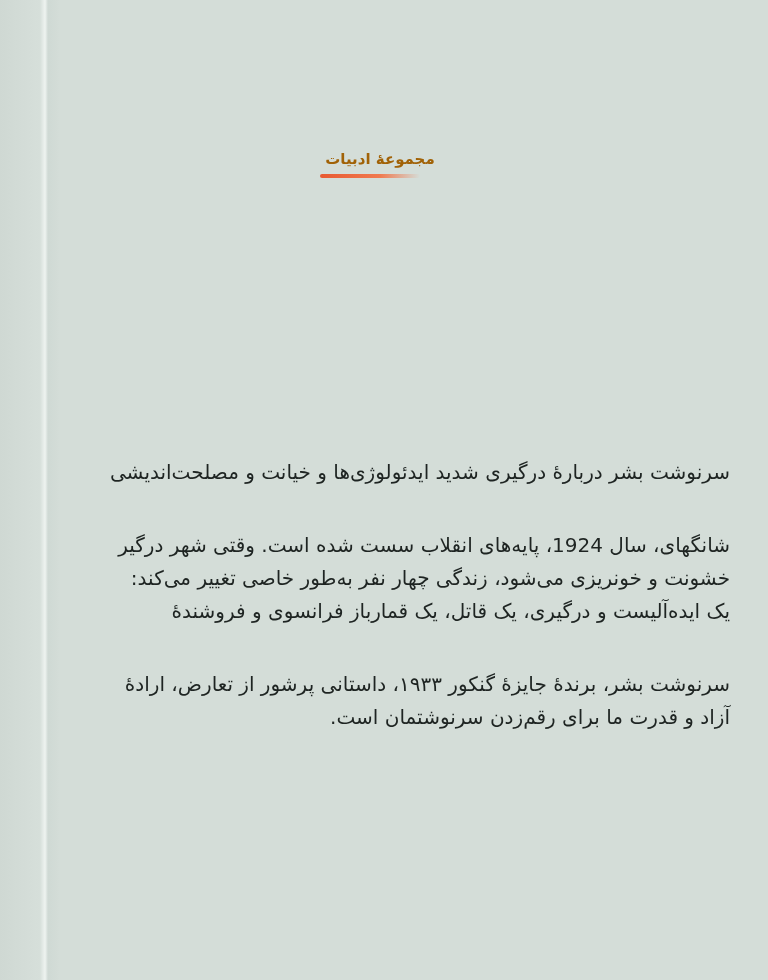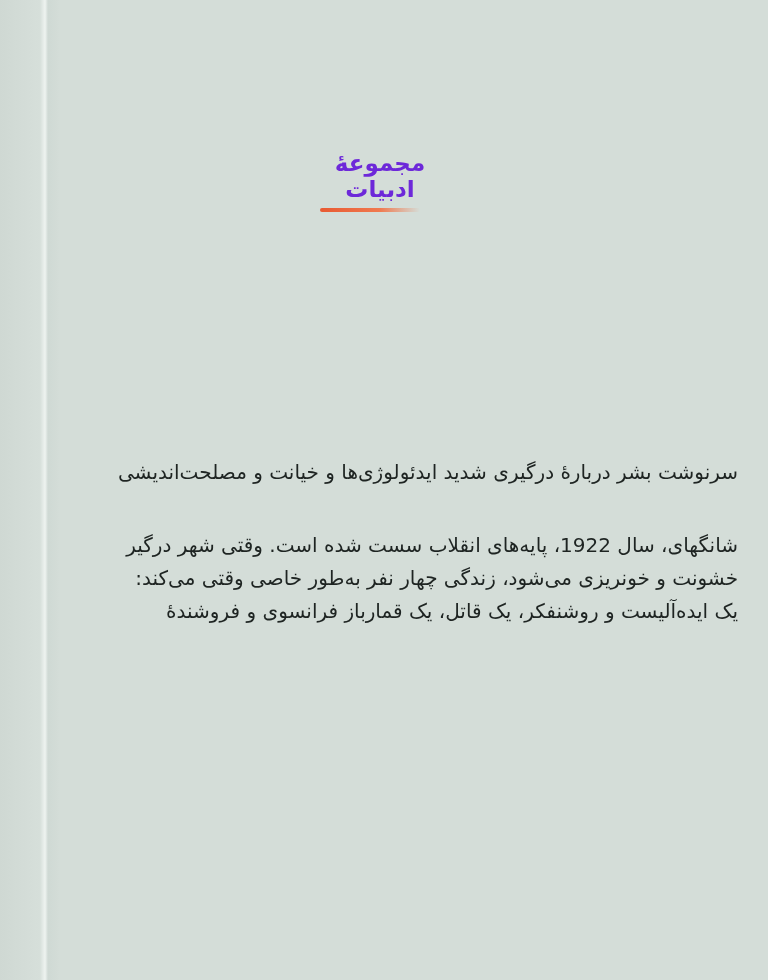--- a/index.html
+++ b/index.html
@@ -15,57 +15,61 @@
       background:
         linear-gradient(90deg, #cfd8d3 0px, #d6dfda 40px, #eef3f0 45px, #cfd9d4 48px, #d4ddd8 60px, #d4ddd8 100%);
     }
     .series {
       position: absolute;
       top: 150px; left: 300px; width: 160px;
       text-align: center;
       direction: rtl;
     }
     .series-title {
-      font-size: 23px; font-weight: bold;
-      color: #6d28d9;
+      font-size: 15px; font-weight: bold;
+      color: #a16207;
       letter-spacing: 0;
     }
     .series-underline {
       margin: 6px auto 0;
       width: 100px; height: 4px;
       background: linear-gradient(90deg, #e85a32 0%, #f07a50 60%, rgba(240,122,80,0) 100%);
       border-radius: 3px;
       transform: translateX(-10px);
     }
     .blurb {
       position: absolute;
       top: 456px; left: 30px; right: 30px;
       direction: rtl;
       text-align: right;
       font-size: 20px;
       line-height: 33px;
       color: #1e2422;
     }
     .blurb p {
-      margin: 0 0 40px 0;
+      margin: 0 8px 40px 0;
     }
     .blurb .line { display: block; white-space: nowrap; }
   </style>
 </head>
 <body>
 
 <div class="cover"></div>
 
 <div class="series">
   <div class="series-title">مجموعهٔ ادبیات</div>
   <div class="series-underline"></div>
 </div>
 
 <div class="blurb">
   <p>
     <span class="line">سرنوشت بشر دربارهٔ درگیری شدید ایدئولوژی‌ها و خیانت و مصلحت‌اندیشی</span>
   </p>
   <p>
-    <span class="line">شانگهای، سال 1922، پایه‌های انقلاب سست شده است. وقتی شهر درگیر</span>
-    <span class="line">خشونت و خونریزی می‌شود، زندگی چهار نفر به‌طور خاصی وقتی می‌کند:</span>
-    <span class="line">یک ایده‌آلیست و روشنفکر، یک قاتل، یک قمارباز فرانسوی و فروشندهٔ</span>
+    <span class="line">شانگهای، سال 1924، پایه‌های انقلاب سست شده است. وقتی شهر درگیر</span>
+    <span class="line">خشونت و خونریزی می‌شود، زندگی چهار نفر به‌طور خاصی تغییر می‌کند:</span>
+    <span class="line">یک ایده‌آلیست و درگیری، یک قاتل، یک قمارباز فرانسوی و فروشندهٔ</span>
+  </p>
+  <p>
+    <span class="line">سرنوشت بشر، برندهٔ جایزهٔ گنکور ۱۹۳۳، داستانی پرشور از تعارض، ارادهٔ</span>
+    <span class="line">آزاد و قدرت ما برای رقم‌زدن سرنوشتمان است.</span>
   </p>
 </div>
 
 </body></html>

